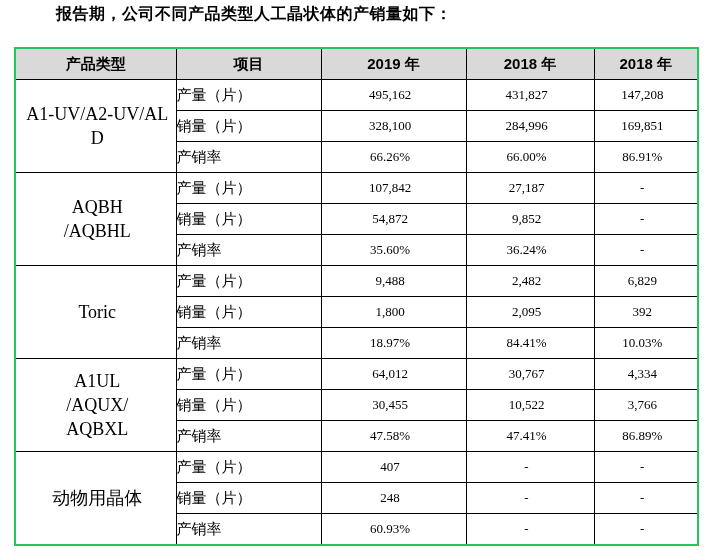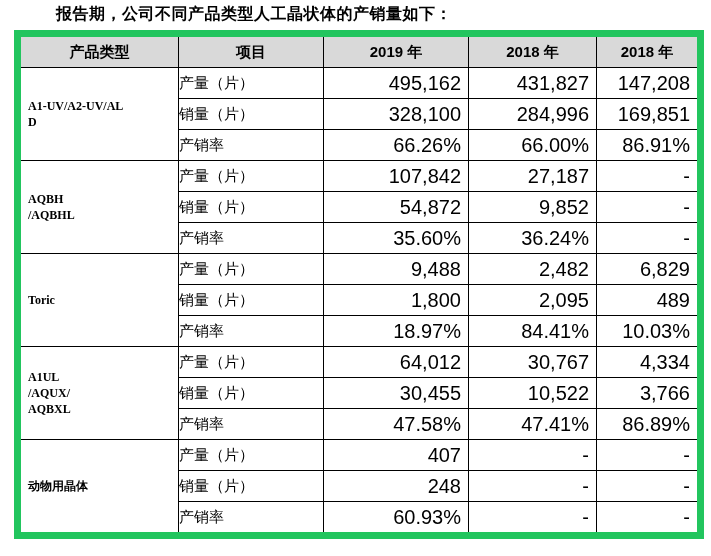--- a/index.html
+++ b/index.html
@@ -19,56 +19,55 @@
     padding: 3px 8px 0 56px;
     font-size: 16px;
     line-height: 22px;
     font-weight: 600;
     letter-spacing: 0.5px;
     white-space: nowrap;
   }
   table.data-table {
     border-collapse: collapse;
     table-layout: fixed;
-    margin: 5px 0 0 14px;
+    margin: 22px 0 0 14px;
     width: 683px;
-    border: 7px solid #22c55e;
+    border: 2px solid #22c55e;
   }
   .data-table th, .data-table td {
     border: 1px solid #000000;
     height: 30px;
     padding: 0;
     overflow: hidden;
   }
   .data-table th {
     background: #d9d9d9;
     font-family: "Liberation Sans", sans-serif;
     font-weight: bold;
     font-size: 15px;
     text-align: center;
   }
   td.product {
-    text-align: left;
+    text-align: center;
     vertical-align: middle;
     padding: 2px 4px 2px 7px;
-    font-size: 12px;
+    font-size: 18px;
     white-space: pre-line;
     line-height: 1.35;
     word-break: break-all;
-    font-weight: bold;
   }
   td.item {
     text-align: left;
     font-size: 15px;
   }
   td.num {
-    text-align: right;
+    text-align: center;
     padding-right: 7px;
-    font-size: 20px;
-    font-family: Liberation Sans, sans-serif;
+    font-size: 13px;
+    font-family: Liberation Serif, serif;
   }
 </style>
 </head>
 <body>
 
 <p class="title">报告期，公司不同产品类型人工晶状体的产销量如下：</p>
 
 <table class="data-table">
   <colgroup>
     <col style="width:161px">
@@ -134,21 +133,21 @@
       <td class="product" rowspan="3">Toric</td>
       <td class="item">产量（片）</td>
       <td class="num">9,488</td>
       <td class="num">2,482</td>
       <td class="num">6,829</td>
     </tr>
     <tr>
       <td class="item">销量（片）</td>
       <td class="num">1,800</td>
       <td class="num">2,095</td>
-      <td class="num">489</td>
+      <td class="num">392</td>
     </tr>
     <tr>
       <td class="item">产销率</td>
       <td class="num">18.97%</td>
       <td class="num">84.41%</td>
       <td class="num">10.03%</td>
     </tr>
 
     <tr>
       <td class="product" rowspan="3">A1UL

